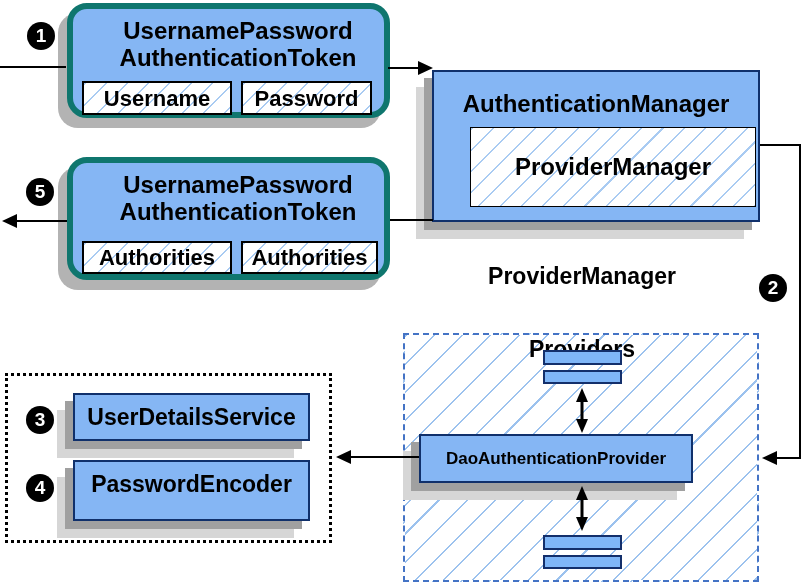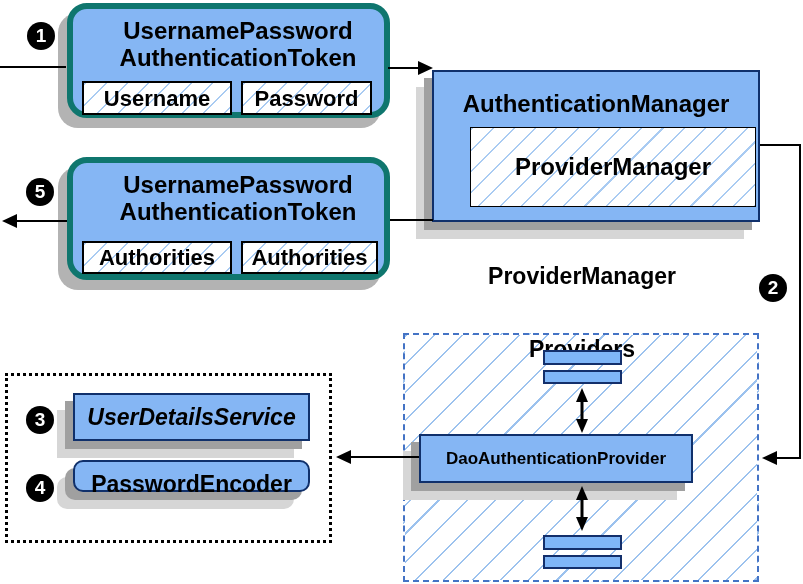--- a/index.html
+++ b/index.html
@@ -84,22 +84,22 @@
   <div class="abs bar" style="left:543px;top:350px;width:79px;height:15px;"></div>
   <div class="abs bar" style="left:543px;top:370px;width:79px;height:14px;"></div>
 
   <div class="abs bluebox" style="left:419px;top:434px;width:274px;height:49px;font-size:17px;line-height:45px;">DaoAuthenticationProvider</div>
 
   <div class="abs bar" style="left:543px;top:535px;width:79px;height:15px;"></div>
   <div class="abs bar" style="left:543px;top:555px;width:79px;height:14px;"></div>
 
   <div class="abs dottedbox" style="left:5px;top:373px;width:327px;height:170px;"></div>
 
-  <div class="abs bluebox" style="left:73px;top:393px;width:237px;height:48px;font-size:23px;line-height:44px;font-style:italic;">UserDetailsService</div>
-  <div class="abs bluebox" style="left:73px;top:460px;width:237px;height:32px;font-size:23px;line-height:44px;border-radius:10px;">PasswordEncoder</div>
+  <div class="abs bluebox" style="left:73px;top:393px;width:237px;height:48px;font-size:23px;line-height:44px;">UserDetailsService</div>
+  <div class="abs bluebox" style="left:73px;top:460px;width:237px;height:61px;font-size:23px;line-height:44px;">PasswordEncoder</div>
 
   <svg class="arrows" width="803" height="584" viewBox="0 0 803 584">
 
     <g>
       <line x1="0" y1="67" x2="66" y2="67" stroke="#000" stroke-width="2"></line>
     </g>
 
     <g>
       <line x1="388" y1="68" x2="420" y2="68" stroke="#000" stroke-width="2"></line>
       <polygon points="433,68 418,61 418,75" fill="#000"></polygon>

